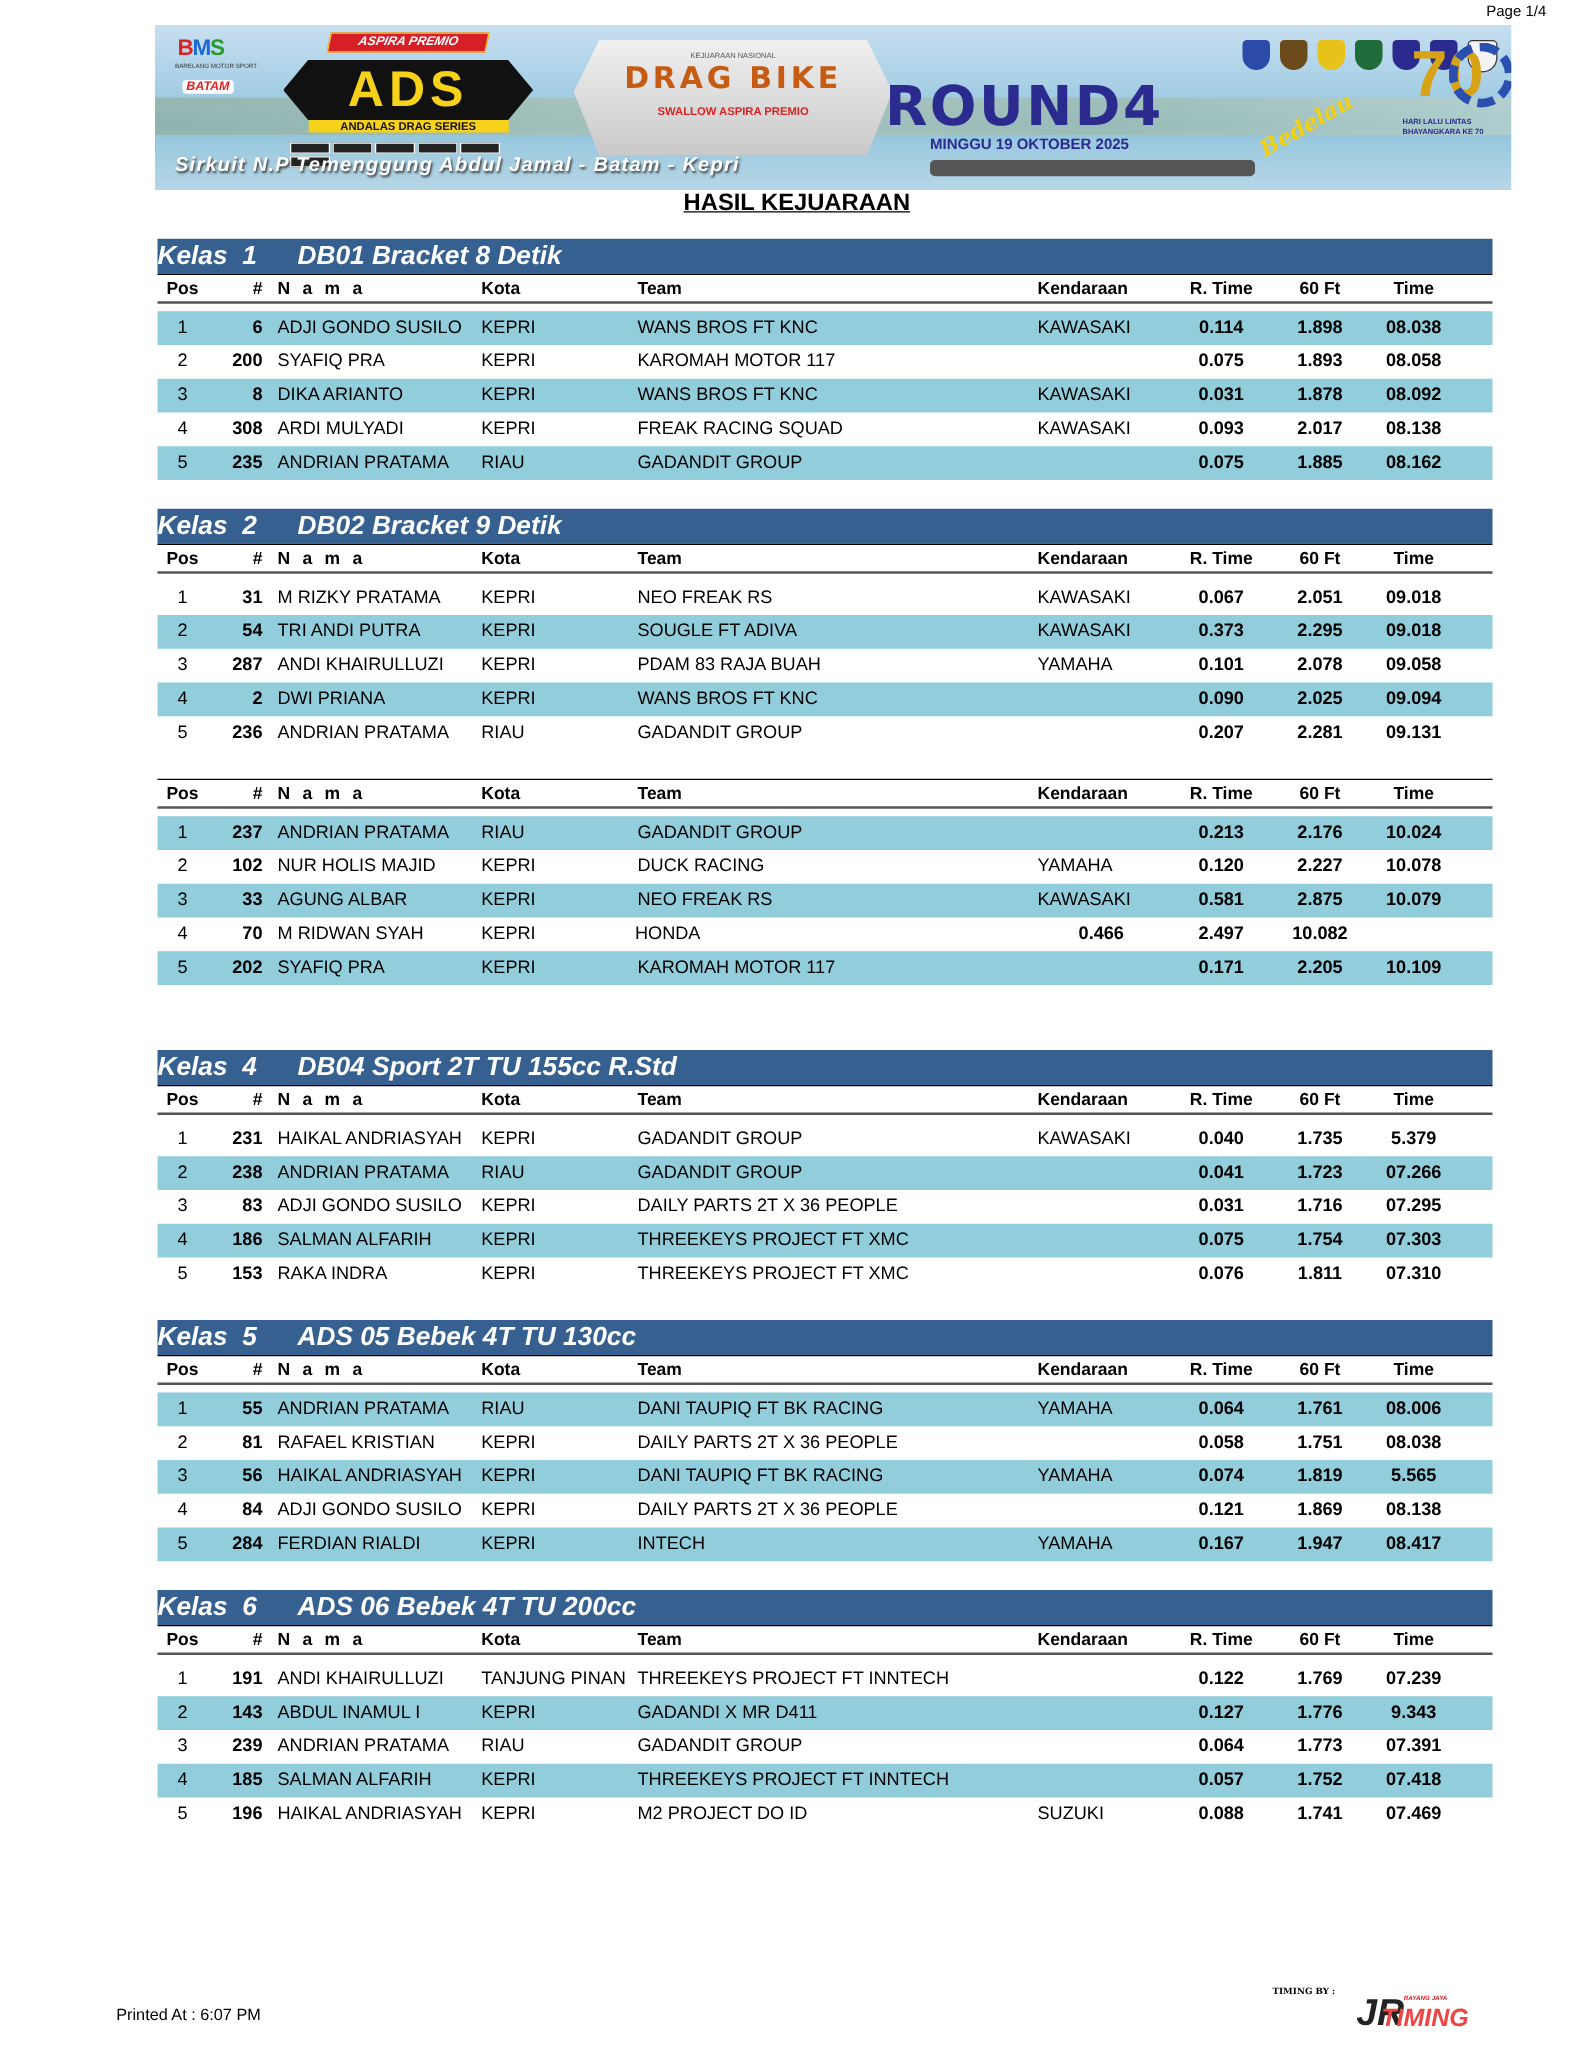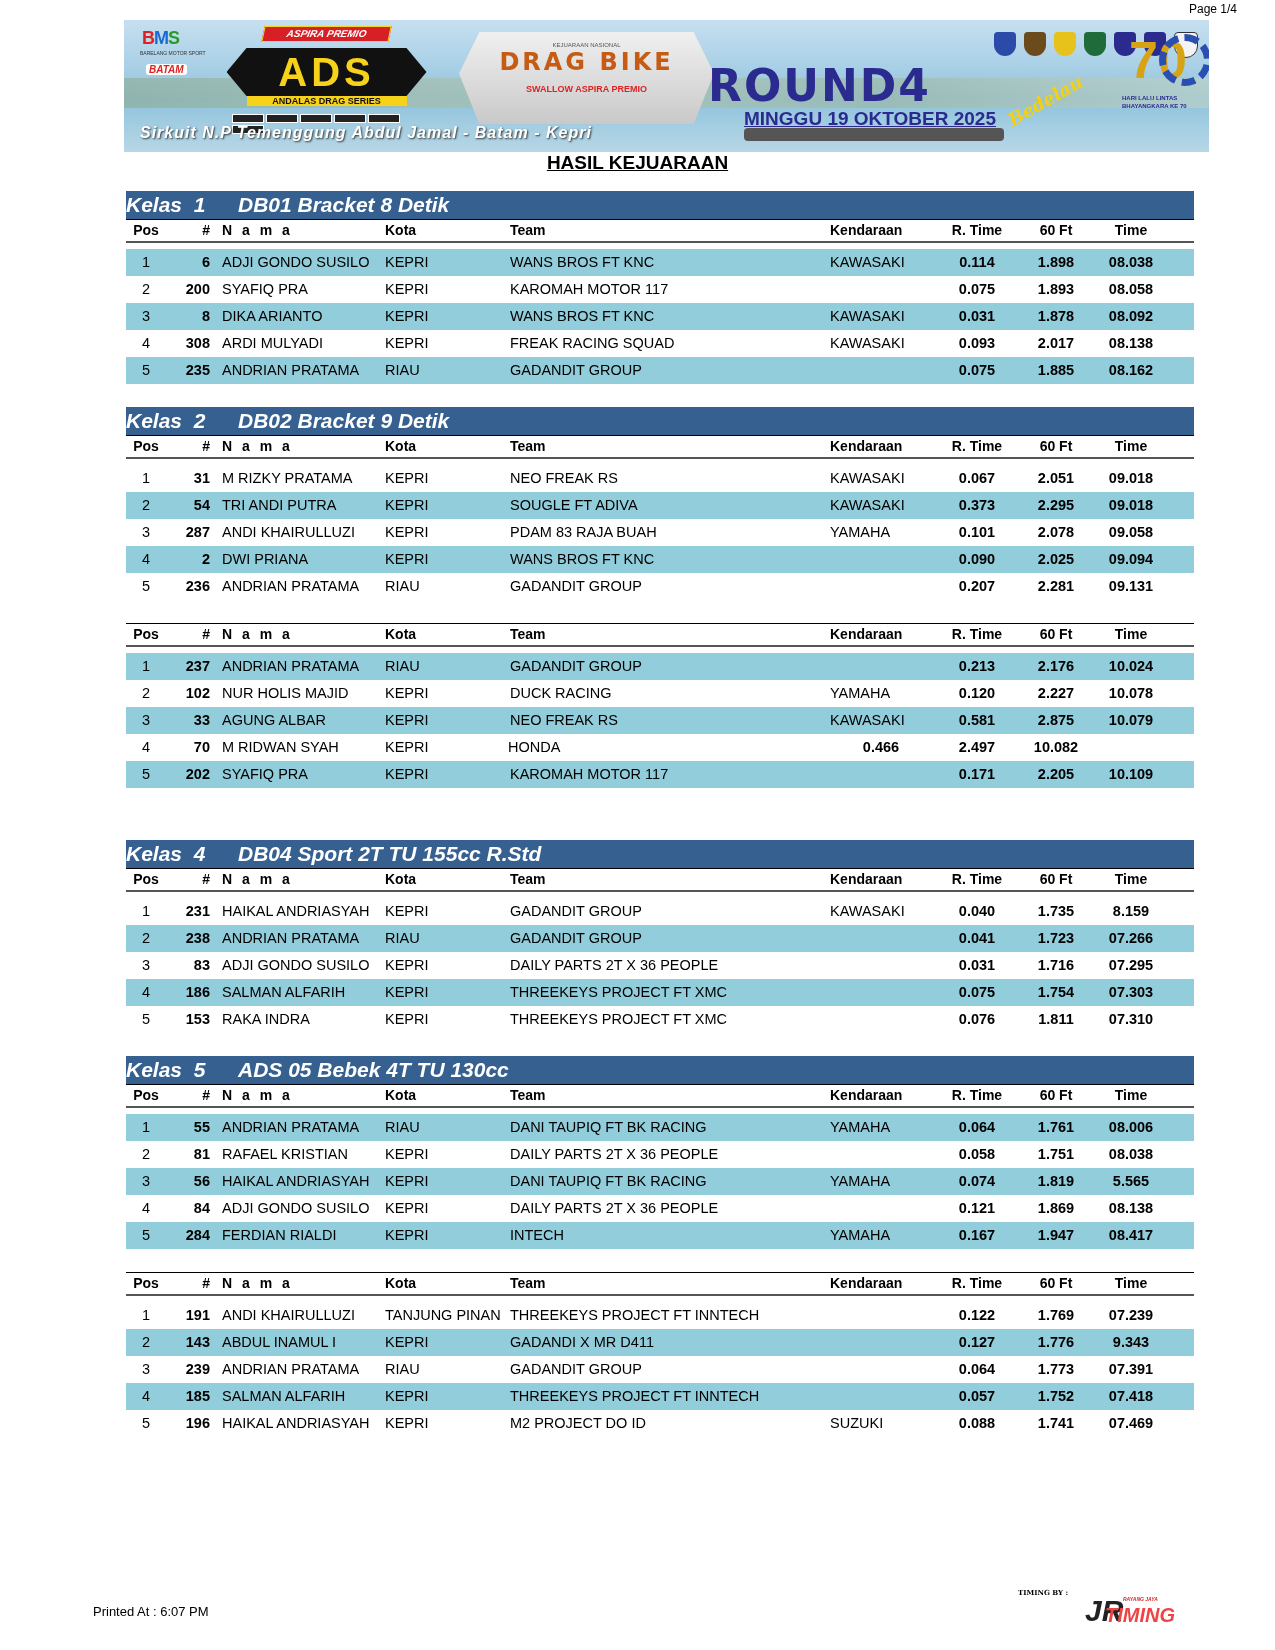--- a/index.html
+++ b/index.html
@@ -21,21 +21,21 @@
               color:#f6d21b; font-size:40px; font-weight:bold; text-align:center; line-height:48px; letter-spacing:4px; }
   .ads-sub { margin:0 auto; width:160px; background:#f6d21b; color:#111; font-size:9px; font-weight:bold; text-align:center; }
   .sponsors { position:absolute; left:108px; top:94px; width:195px; display:flex; flex-wrap:wrap; gap:2px; }
   .sponsors span { display:block; width:30px; height:7px; background:#222; border:1px solid #fff; }
   .drag-wrap { position:absolute; left:335px; top:12px; width:255px; height:92px; background:linear-gradient(#f0f0f0,#c9c9c9);
                clip-path:polygon(8% 0,92% 0,100% 45%,92% 100%,8% 100%,0 45%); text-align:center; }
   .drag-wrap .kej { font-size:6px; color:#555; margin-top:10px; }
   .drag-wrap .drag { font-size:24px; font-weight:bold; color:#c65b14; letter-spacing:3px; font-family:"DejaVu Sans", sans-serif; }
   .drag-wrap .swallow { font-size:9px; font-weight:bold; color:#d22; margin-top:8px; }
   .round { position:absolute; left:584px; top:40px; font-size:44px; font-weight:bold; color:#2b2a8e; letter-spacing:2px; font-family:"DejaVu Sans", sans-serif; }
-  .round-date { position:absolute; left:620px; top:88px; font-size:19px; font-weight:bold; color:#2b2a8e;text-decoration:underline; }
+  .round-date { position:absolute; left:620px; top:88px; font-size:12px; font-weight:bold; color:#2b2a8e; }
   .bedelau { position:absolute; left:880px; top:70px; font-size:18px; font-style:italic; font-weight:bold; color:#f2d012; transform:rotate(-30deg); font-family:"DejaVu Serif", serif; }
   .seventy { position:absolute; left:1005px; top:10px; font-size:52px; font-weight:bold; color:#d7a214; }
   .ring { position:absolute; left:1035px; top:14px; width:38px; height:38px; border-radius:50%; border:7px dashed #2b4fb0; }
   .hari { position:absolute; left:998px; top:74px; font-size:6px; color:#2b2a8e; font-weight:bold; line-height:8px; }
   .emblems { position:absolute; left:870px; top:12px; display:flex; gap:8px; }
   .emblems span { display:block; width:22px; height:24px; border-radius:4px 4px 12px 12px; }
   .circuit { position:absolute; left:16px; top:104px; font-size:16px; font-weight:bold; font-style:italic; color:#fff; text-shadow:1px 1px 2px #333; letter-spacing:1px; }
   .partner-bar { position:absolute; left:620px; top:108px; width:260px; height:13px; background:#555; border-radius:4px; }
   .title { position:absolute; top:152px; left:0; width:1275px; text-align:center; font-size:19px; font-weight:bold; text-decoration:underline; }
   .section { position:absolute; left:126px; width:1068px; }
@@ -345,21 +345,21 @@
     <div class="rows">
         <div class="cols row">
           <div class="c-pos">1</div>
           <div class="c-num">231</div>
           <div class="c-name">HAIKAL ANDRIASYAH</div>
           <div class="c-kota">KEPRI</div>
           <div class="c-team">GADANDIT GROUP</div>
           <div class="c-kend">KAWASAKI</div>
           <div class="c-rt">0.040</div>
           <div class="c-60">1.735</div>
-          <div class="c-time">8.159</div>
+          <div class="c-time">5.379</div>
         </div>
         <div class="cols row alt">
           <div class="c-pos">2</div>
           <div class="c-num">238</div>
           <div class="c-name">ANDRIAN PRATAMA</div>
           <div class="c-kota">RIAU</div>
           <div class="c-team">GADANDIT GROUP</div>
           <div class="c-kend"></div>
           <div class="c-rt">0.041</div>
           <div class="c-60">1.723</div>
@@ -467,20 +467,21 @@
           <div class="c-team">INTECH</div>
           <div class="c-kend">YAMAHA</div>
           <div class="c-rt">0.167</div>
           <div class="c-60">1.947</div>
           <div class="c-time">08.417</div>
         </div>
       </div>
   </div>
 
   <div class="section" style="top: 1272px;">
+    <div class="class-bar"><span class="kelas">Kelas  6</span><span class="cname">ADS 06 Bebek 4T TU 200cc</span></div>
     <div class="cols hdr">
       <div class="c-pos">Pos</div>
       <div class="c-num">#</div>
       <div class="c-name">N a m a</div>
       <div class="c-kota">Kota</div>
       <div class="c-team">Team</div>
       <div class="c-kend">Kendaraan</div>
       <div class="c-rt">R. Time</div>
       <div class="c-60">60 Ft</div>
       <div class="c-time">Time</div>

